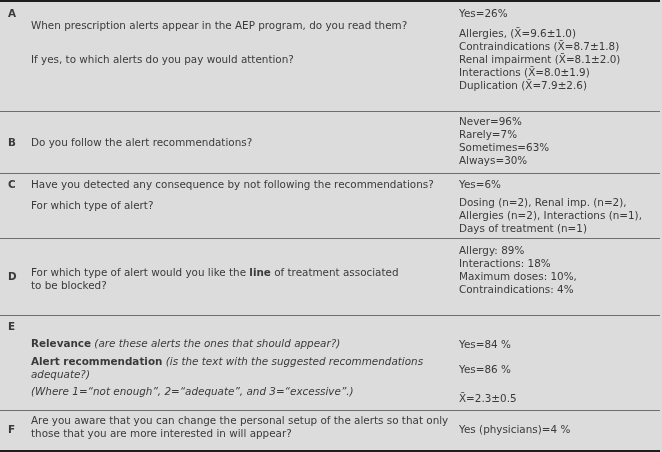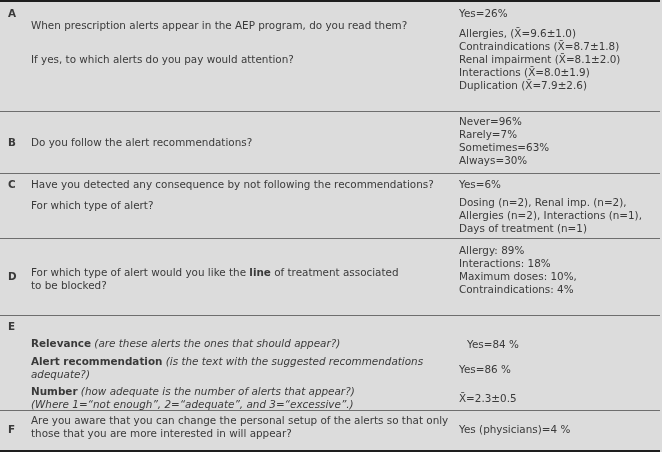--- a/index.html
+++ b/index.html
@@ -81,30 +81,29 @@
       <span class="line">Maximum doses: 10%,</span>
       <span class="line">Contraindications: 4%</span>
     </div>
   </div>
   <div class="sep" style="top:313px;"></div>
 
   <div class="row" style="top:314px; height:94px;">
     <span class="letter" style="top:4px;">E</span>
 
     <span class="q" style="top:21px;text-align:right;"><span class="b">Relevance</span><span class="it"> (are these alerts the ones that should appear?)</span></span>
-    <span class="a" style="top:22px;margin-left:8px;">Yes=84 %</span>
+    <span class="a" style="top:22px;">Yes=84 %</span>
 
     <div class="q" style="top:39px;">
       <span class="line"><span class="b">Alert recommendation</span><span class="it"> (is the text with the suggested recommendations</span></span>
       <span class="line it">adequate?)</span>
     </div>
     <span class="a" style="top:47px;">Yes=86 %</span>
 
     <div class="q" style="top:69px;">
-      <span class="line"><span class="b">Number</span><span class="it"> (how adequate is the number of alerts that appear?)</span></span>
       <span class="line it">(Where 1=“not enough”, 2=“adequate”, and 3=“excessive”.)</span>
     </div>
     <span class="a" style="top:76px;">X̄=2.3±0.5</span>
   </div>
   <div class="sep" style="top:408px;"></div>
 
   <div class="row" style="top:409px; height:40px;">
     <span class="letter" style="top:12px;">F</span>
     <div class="q" style="top:3px;">
       <span class="line">Are you aware that you can change the personal setup of the alerts so that only</span>

